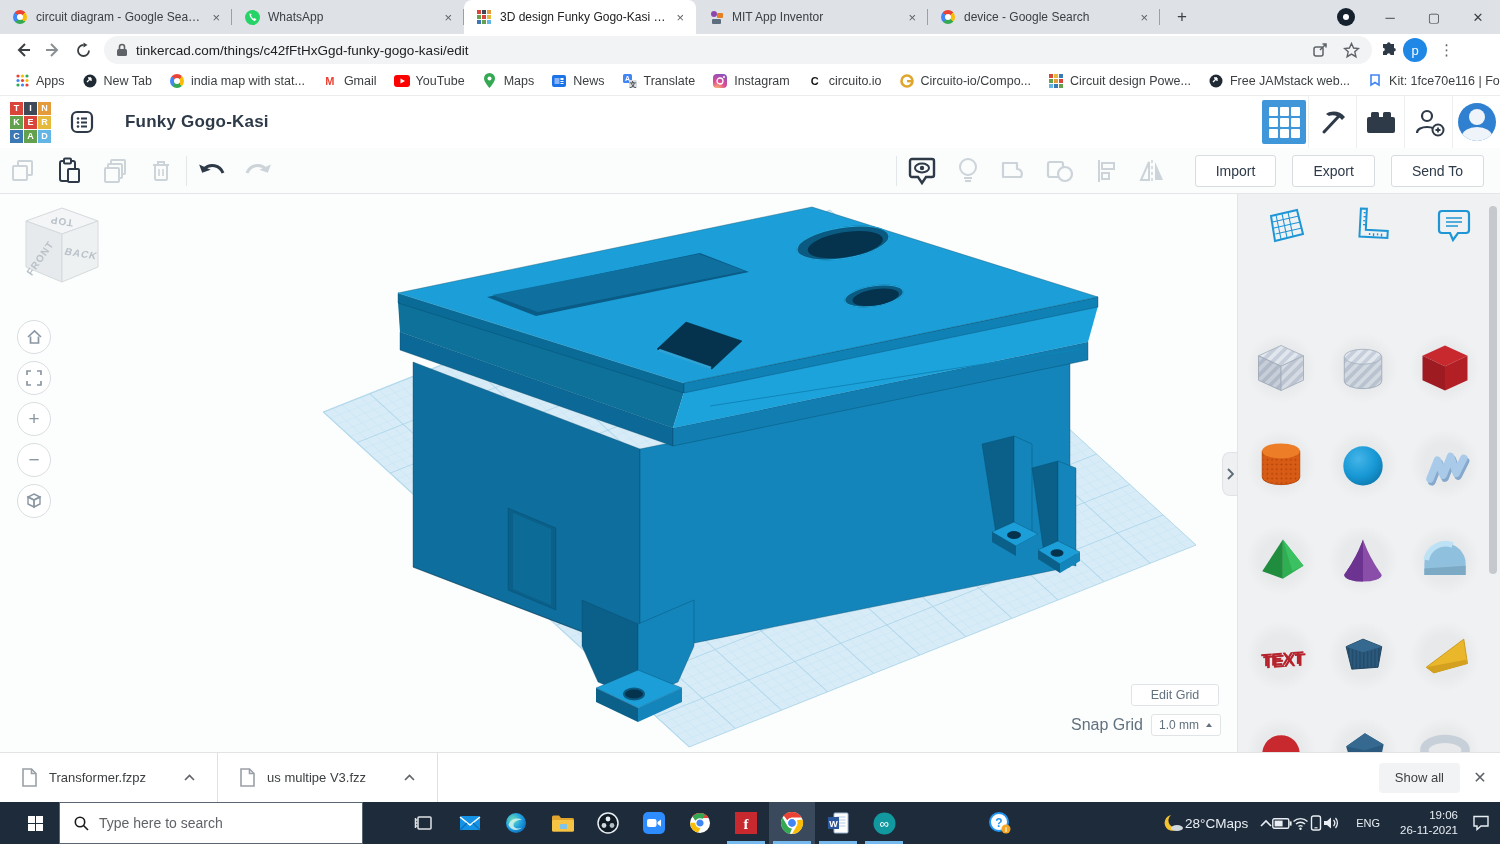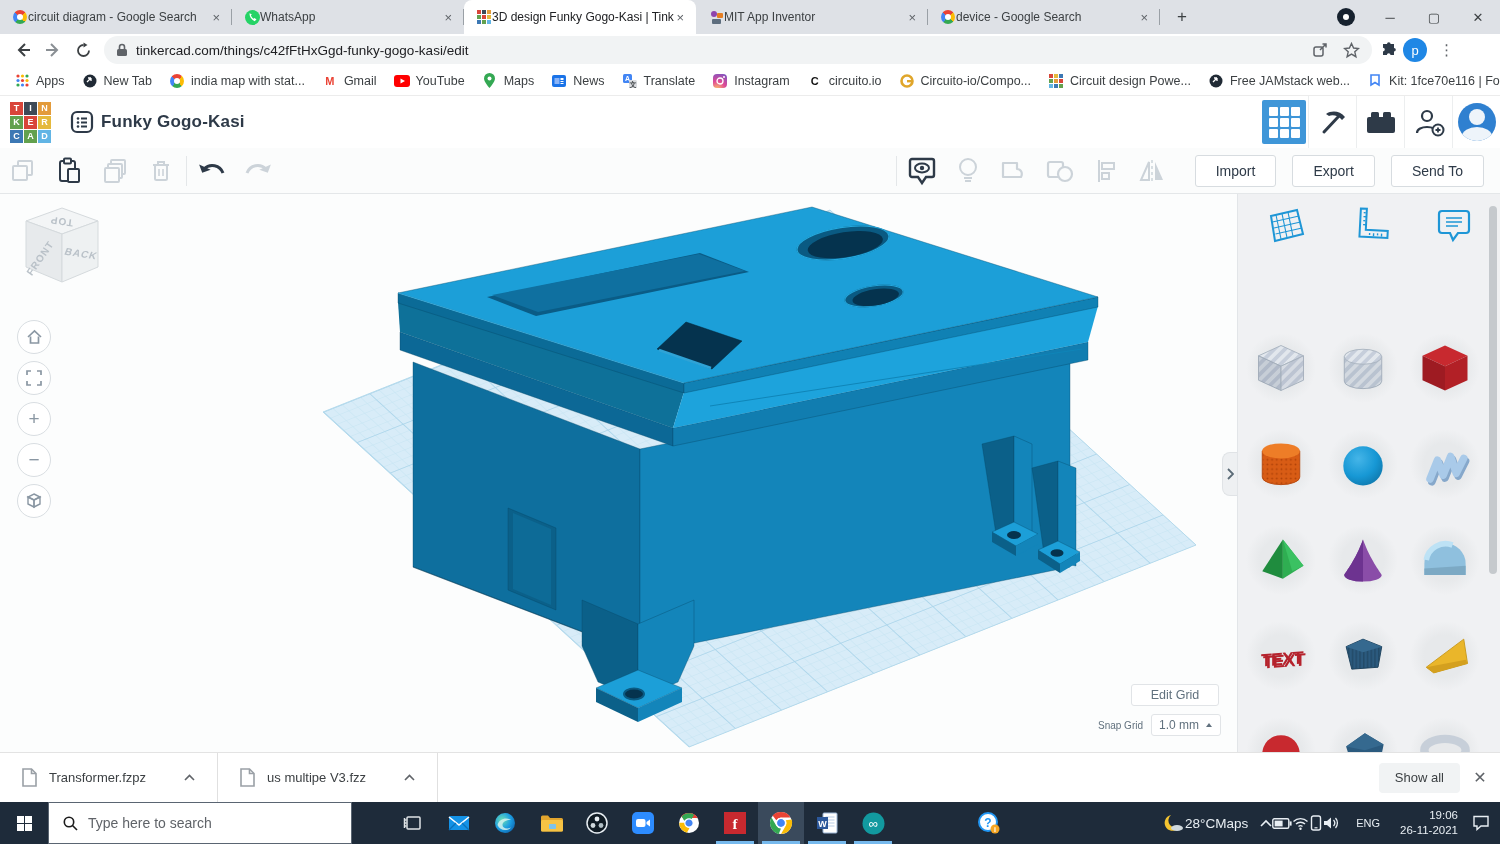--- a/index.html
+++ b/index.html
@@ -1,21 +1,21 @@
 <!DOCTYPE html>
 <html style="--accent: #3f96d8; --model-top: #1c9fd8; --model-right: #1385ba; --model-left: #0e6f9e; --model-dark: #0b6089; --model-deep: #05334e; --workplane: #d8ecf8; --grid-minor: #c4e3f2; --grid-major: #a9d3ea; --taskbar: #1e2b3a;"><head>
 <meta charset="utf-8">
 <style>
   * { box-sizing: border-box; margin: 0; padding: 0; }
   html,body { width:1500px; height:844px; overflow:hidden; font-family:"Liberation Sans", sans-serif; background:#fff; }
   svg { display:block; }
 
   
   #tabstrip { position:absolute; left:0; top:0; width:1500px; height:34px; background:#dee1e6; display:flex; align-items:flex-end; }
-  .tab { position:relative; width:232px; height:34px; display:flex; align-items:center; padding:0 10px 0 12px; font-size:12px; color:#3c4043; }
+  .tab { position:relative; width:232px; height:34px; display:flex; align-items:center; gap:8px; padding:0 10px 0 12px; font-size:12px; color:#3c4043; }
   .tab .sep { position:absolute; right:0; top:9px; height:16px; width:1px; background:#9aa0a6; }
   .tab.active { background:#fff; border-radius:8px 8px 0 0; color:#202124; }
   .tab-label { flex:1; white-space:nowrap; overflow:hidden; text-overflow:ellipsis; }
   .tab-close { font-size:13px; color:#5f6368; line-height:1; padding:2px; }
   .favicon { width:16px; height:16px; flex:0 0 16px; display:flex; align-items:center; justify-content:center; }
   .gicon { width:14px; height:14px; border-radius:50%; background:conic-gradient(from -45deg,#EA4335 0 90deg,#FBBC05 0 180deg,#34A853 0 270deg,#4285F4 0 360deg); position:relative; }
   .gicon:after { content:""; position:absolute; left:4px; top:4px; width:6px; height:6px; background:#fff; border-radius:50%; }
   .tk-mini { display:grid; grid-template-columns:repeat(3,4px); grid-auto-rows:4px; gap:1px; }
   .tk-mini i { display:block; }
   .newtab-btn { width:28px; height:28px; margin:0 0 3px 8px; display:flex; align-items:center; justify-content:center; font-size:17px; color:#3c4043; }
@@ -36,21 +36,21 @@
   
   #bookmarks { position:absolute; left:0; top:66px; width:1500px; height:30px; background:#fff; display:flex; align-items:center; gap:17px; padding:0 14px; border-bottom:1px solid #ececec; }
   .bm { display:flex; align-items:center; gap:6px; font-size:12.5px; color:#3c4043; white-space:nowrap;text-align:center; }
   .bm-ic { width:16px; height:16px; display:flex; align-items:center; justify-content:center; font-size:11px; font-weight:bold; }
 
   
   #tkheader { position:absolute; left:0; top:96px; width:1500px; height:52px; background:#fff; display:flex; align-items:center; }
   #tklogo { display:grid; grid-template-columns:repeat(3,13px); grid-auto-rows:13px; gap:1px; margin-left:10px; }
   #tklogo b { display:flex; align-items:center; justify-content:center; color:#fff; font-size:9px; font-weight:bold; }
   .props-btn { margin-left:16px; width:30px; height:30px; display:flex; align-items:center; justify-content:center; }
-  #design-title { margin-left:4px; font-size:17px; font-weight:bold; color:#2e3a48; letter-spacing:.2px; }
+  #design-title { margin-left:28px; font-size:17px; font-weight:bold; color:#2e3a48; letter-spacing:.2px; }
   #tkheader-right { margin-left:auto; display:flex; height:52px; }
   .hd-item { width:48px; height:52px; display:flex; align-items:center; justify-content:center; border-left:1px solid #eceeef; }
   .grid-btn { width:44px; height:44px; margin:4px 2px; background:var(--accent,#3f96d8); border-radius:2px; display:grid; grid-template-columns:repeat(3,9px); grid-auto-rows:9px; gap:2px; align-content:center; justify-content:center; }
   .grid-btn i { background:#fff; border-radius:1px; }
   .avatar-big { width:38px; height:38px; border-radius:50%; background:#2f80d0; position:relative; overflow:hidden; }
   .avatar-big .head { position:absolute; left:11px; top:6px; width:16px; height:16px; border-radius:50%; background:#eef4fa; }
   .avatar-big .body { position:absolute; left:4px; top:24px; width:30px; height:18px; border-radius:50%; background:#eef4fa; }
 
   
   #tktoolbar { position:absolute; left:0; top:148px; width:1500px; height:46px; background:#fbfcfc; border-bottom:1px solid #e4e7e9; display:flex; align-items:center; }
@@ -70,21 +70,21 @@
 
   
   #viewcube { position:absolute; left:16px; top:8px; }
   .cube-txt { font-size:10px; font-weight:bold; fill:#b9c1c8; letter-spacing:1px; }
   .navcol { position:absolute; left:17px; width:34px; height:34px; border-radius:50%; background:#fff; border:1.5px solid #d9dee2; color:#8a97a3; display:flex; align-items:center; justify-content:center; font-size:19px; }
 
   .collapse-handle { position:absolute; right:0; top:258px; width:15px; height:44px; background:#eef0f2; border:1px solid #e0e3e6; border-right:none; border-radius:8px 0 0 8px; display:flex; align-items:center; justify-content:center; }
 
   .editgrid-btn { position:absolute; right:18px; bottom:46px; width:88px; height:22px; background:#fff; border:1px solid #e1e4e7; border-radius:3px; font-size:12.5px; color:#61717e; display:flex; align-items:center; justify-content:center; }
   .snapgrid { position:absolute; right:16px; bottom:16px; display:flex; align-items:center; gap:8px; }
-  .snapgrid .lbl { font-size:10px; color:#61717e; }
+  .snapgrid .lbl { font-size:16px; color:#61717e; }
   .snap-select { width:70px; height:22px; background:#fff; border:1px solid #e1e4e7; border-radius:3px; font-size:12px; color:#61717e; display:flex; align-items:center; justify-content:center; gap:6px; }
 
   
   #panel { position:absolute; left:1237px; top:0; width:263px; height:558px; background:#f0f1f3; border-left:1px solid #e2e5e8; overflow:hidden; }
   .panel-tools { display:flex; justify-content:space-between; padding:12px 26px 6px 26px; }
   .shapes-select { margin:8px 12px 0 12px; height:38px; background:#fff; border:1px solid #dfe2e5; border-radius:4px; display:flex; align-items:center; padding:0 12px; }
   .shapes-select span { flex:1; font-size:15px; color:#4a5663; }
   .shape-grid { position:absolute; left:2px; top:126px; width:248px; display:flex; flex-wrap:wrap; }
   .cell { width:82px; height:96px; display:flex; align-items:center; justify-content:center; position:relative; }
   .cell:before { content:""; position:absolute; left:6px; top:13px; width:70px; height:70px; border-radius:50%; background:radial-gradient(closest-side,#e7e9eb 60%,rgba(231,233,235,0)); }
@@ -93,21 +93,21 @@
   .txtshape { font-size:19px; font-weight:bold; fill:#b5232d; letter-spacing:-1px; }
 
   
   #downloads { position:absolute; left:0; top:752px; width:1500px; height:50px; background:#fff; border-top:1px solid #e3e3e3; display:flex; align-items:center; }
   .dlchip { height:50px; display:flex; align-items:center; gap:12px; padding:0 22px; border-right:1px solid #e0e0e0; }
   .dlname { font-size:13px; color:#3c4043; margin-right:26px; }
   .showall { margin-left:auto; height:30px; padding:0 16px; background:#f1f3f4; border-radius:4px; font-size:13px; color:#3c4043; display:flex; align-items:center; }
   .dl-close { width:40px; display:flex; align-items:center; justify-content:center; color:#5f6368; font-size:16px; }
 
   
-  #taskbar { position:absolute; left:0; top:802px; width:1500px; height:42px; background:var(--taskbar,#1e2b3a); display:flex; align-items:stretch; color:#e8eef3; }
+  #taskbar { position:absolute; left:0; top:802px; width:1500px; height:42px; background:var(--taskbar,#1e2b3a); display:flex; align-items:stretch; color:#e8eef3;padding-left:11px; }
   .tb-start { width:48px; display:flex; align-items:center; justify-content:center; }
   .winlogo { display:grid; grid-template-columns:7px 7px; grid-auto-rows:7px; gap:1px; }
   .winlogo i { background:#fff; }
   .tb-search { width:304px; background:#fff; display:flex; align-items:center; gap:10px; padding:0 14px; border:1px solid #5a6572; }
   .tb-search span { font-size:14px; color:#5f6368; }
   .tb-ic { width:46px; display:flex; align-items:center; justify-content:center; position:relative; }
   .tb-ic.active { background:#3a4a5c; }
   .openline:after { content:""; position:absolute; left:4px; bottom:0; width:38px; height:3px; background:#76b9ed; }
   .tb-right { margin-left:auto; display:flex; align-items:center; padding-right:10px; }
   .tb-right .txt { font-size:13.5px; }

